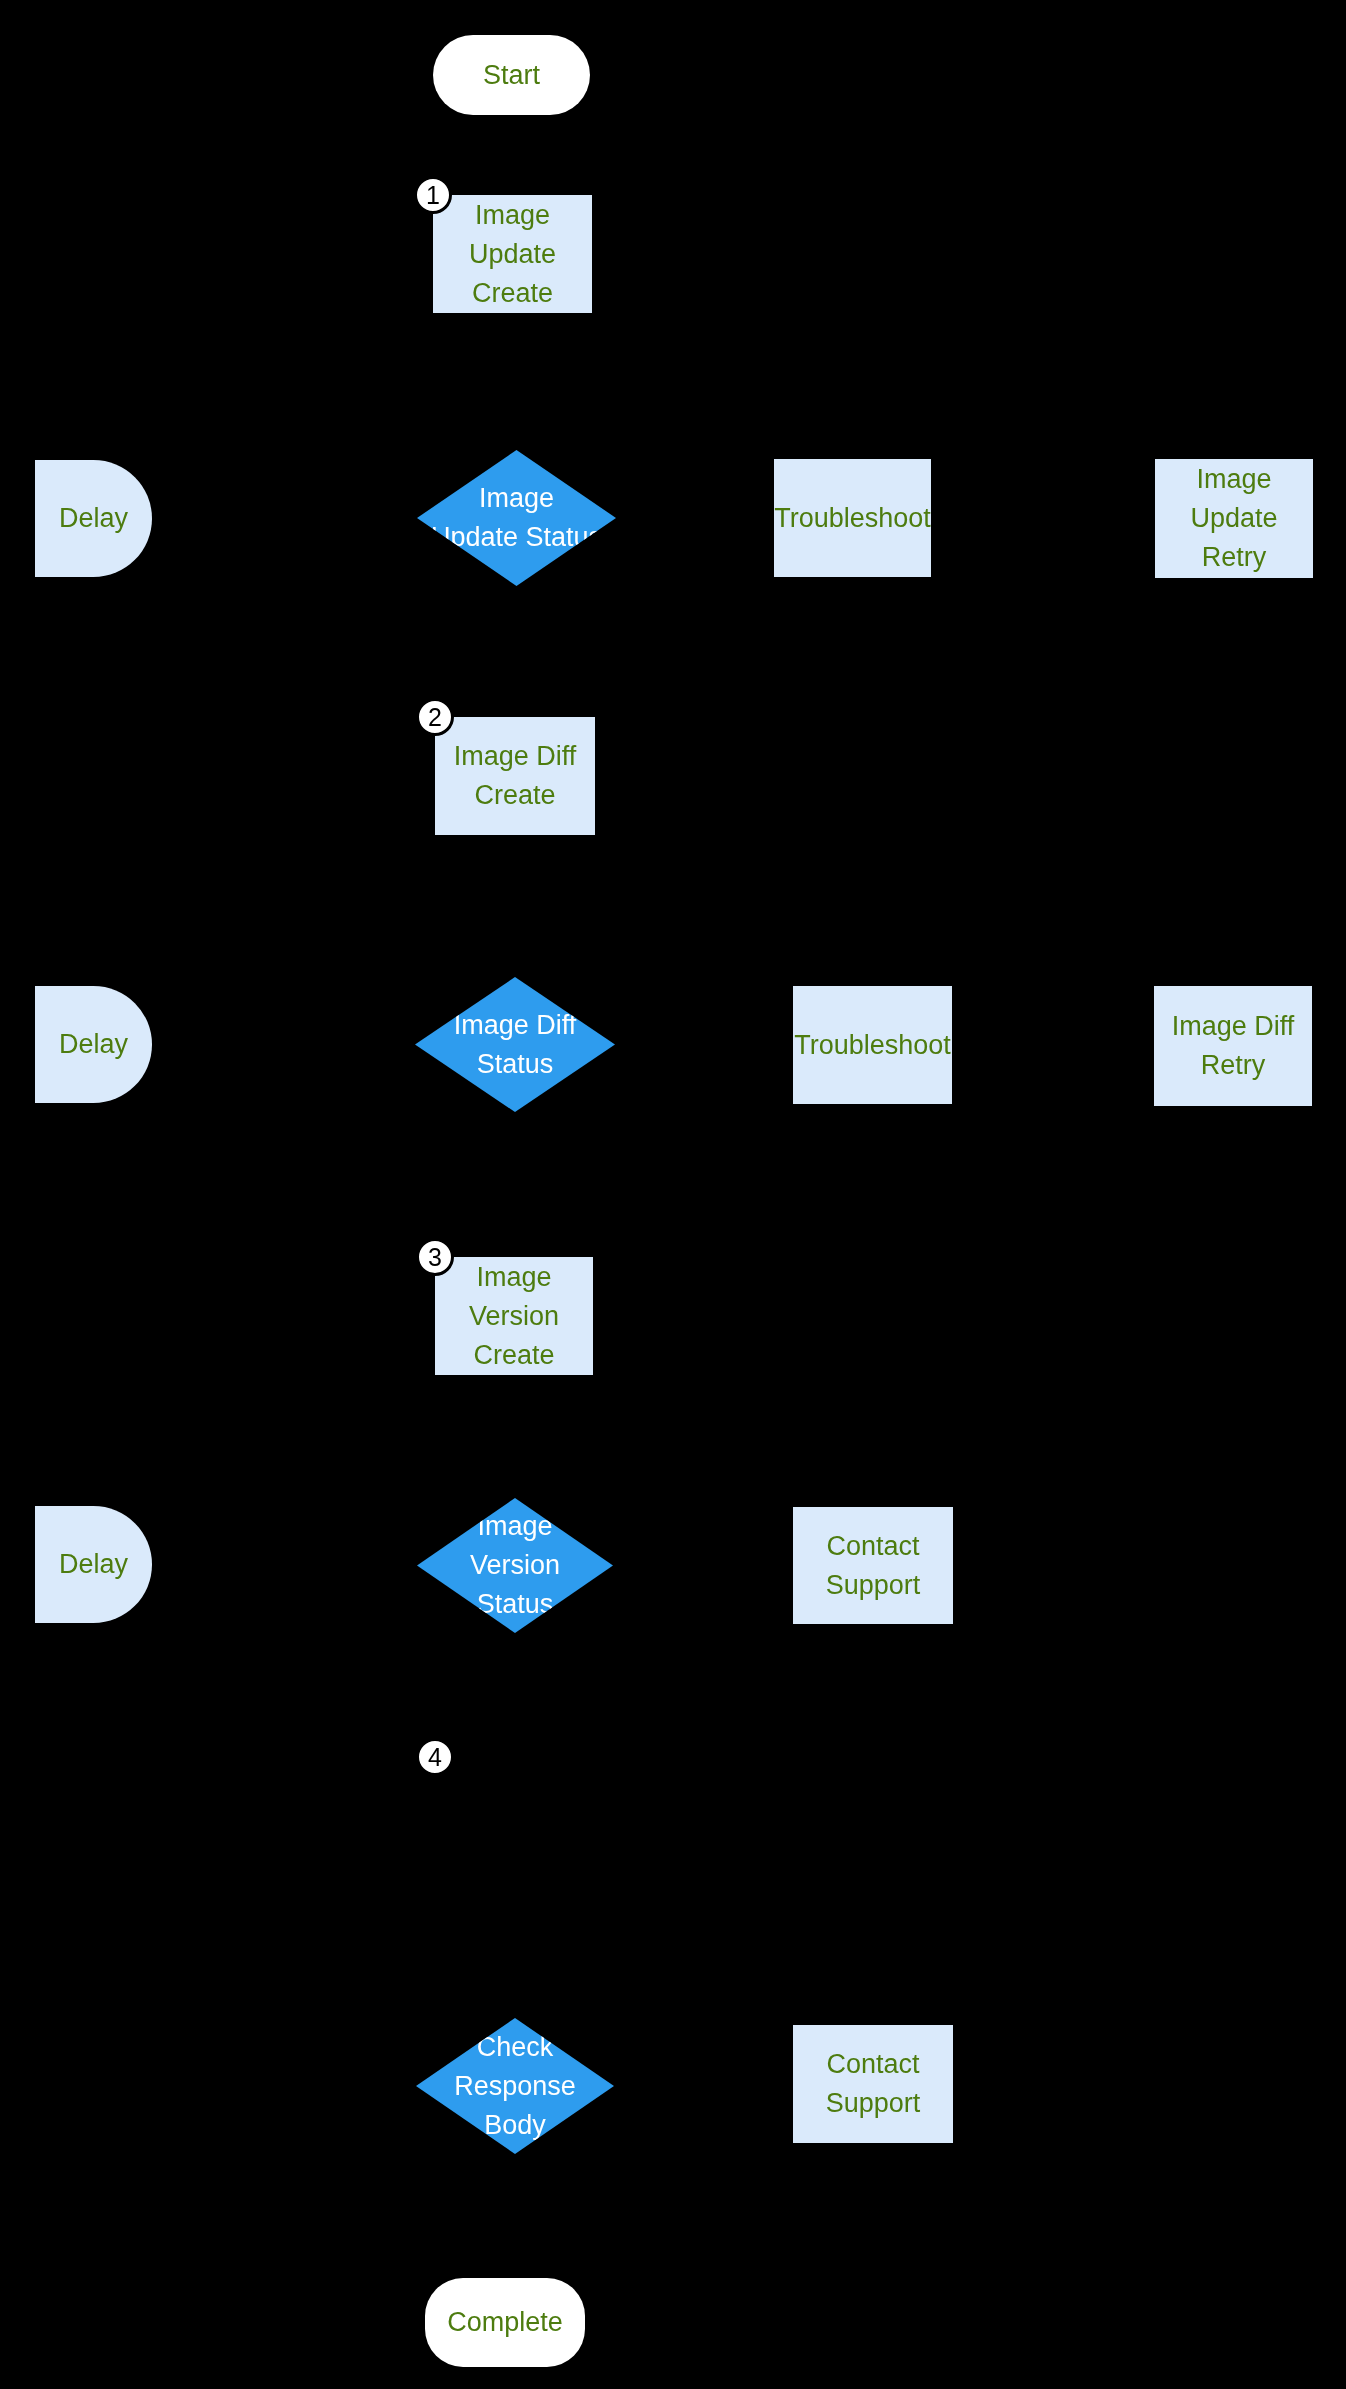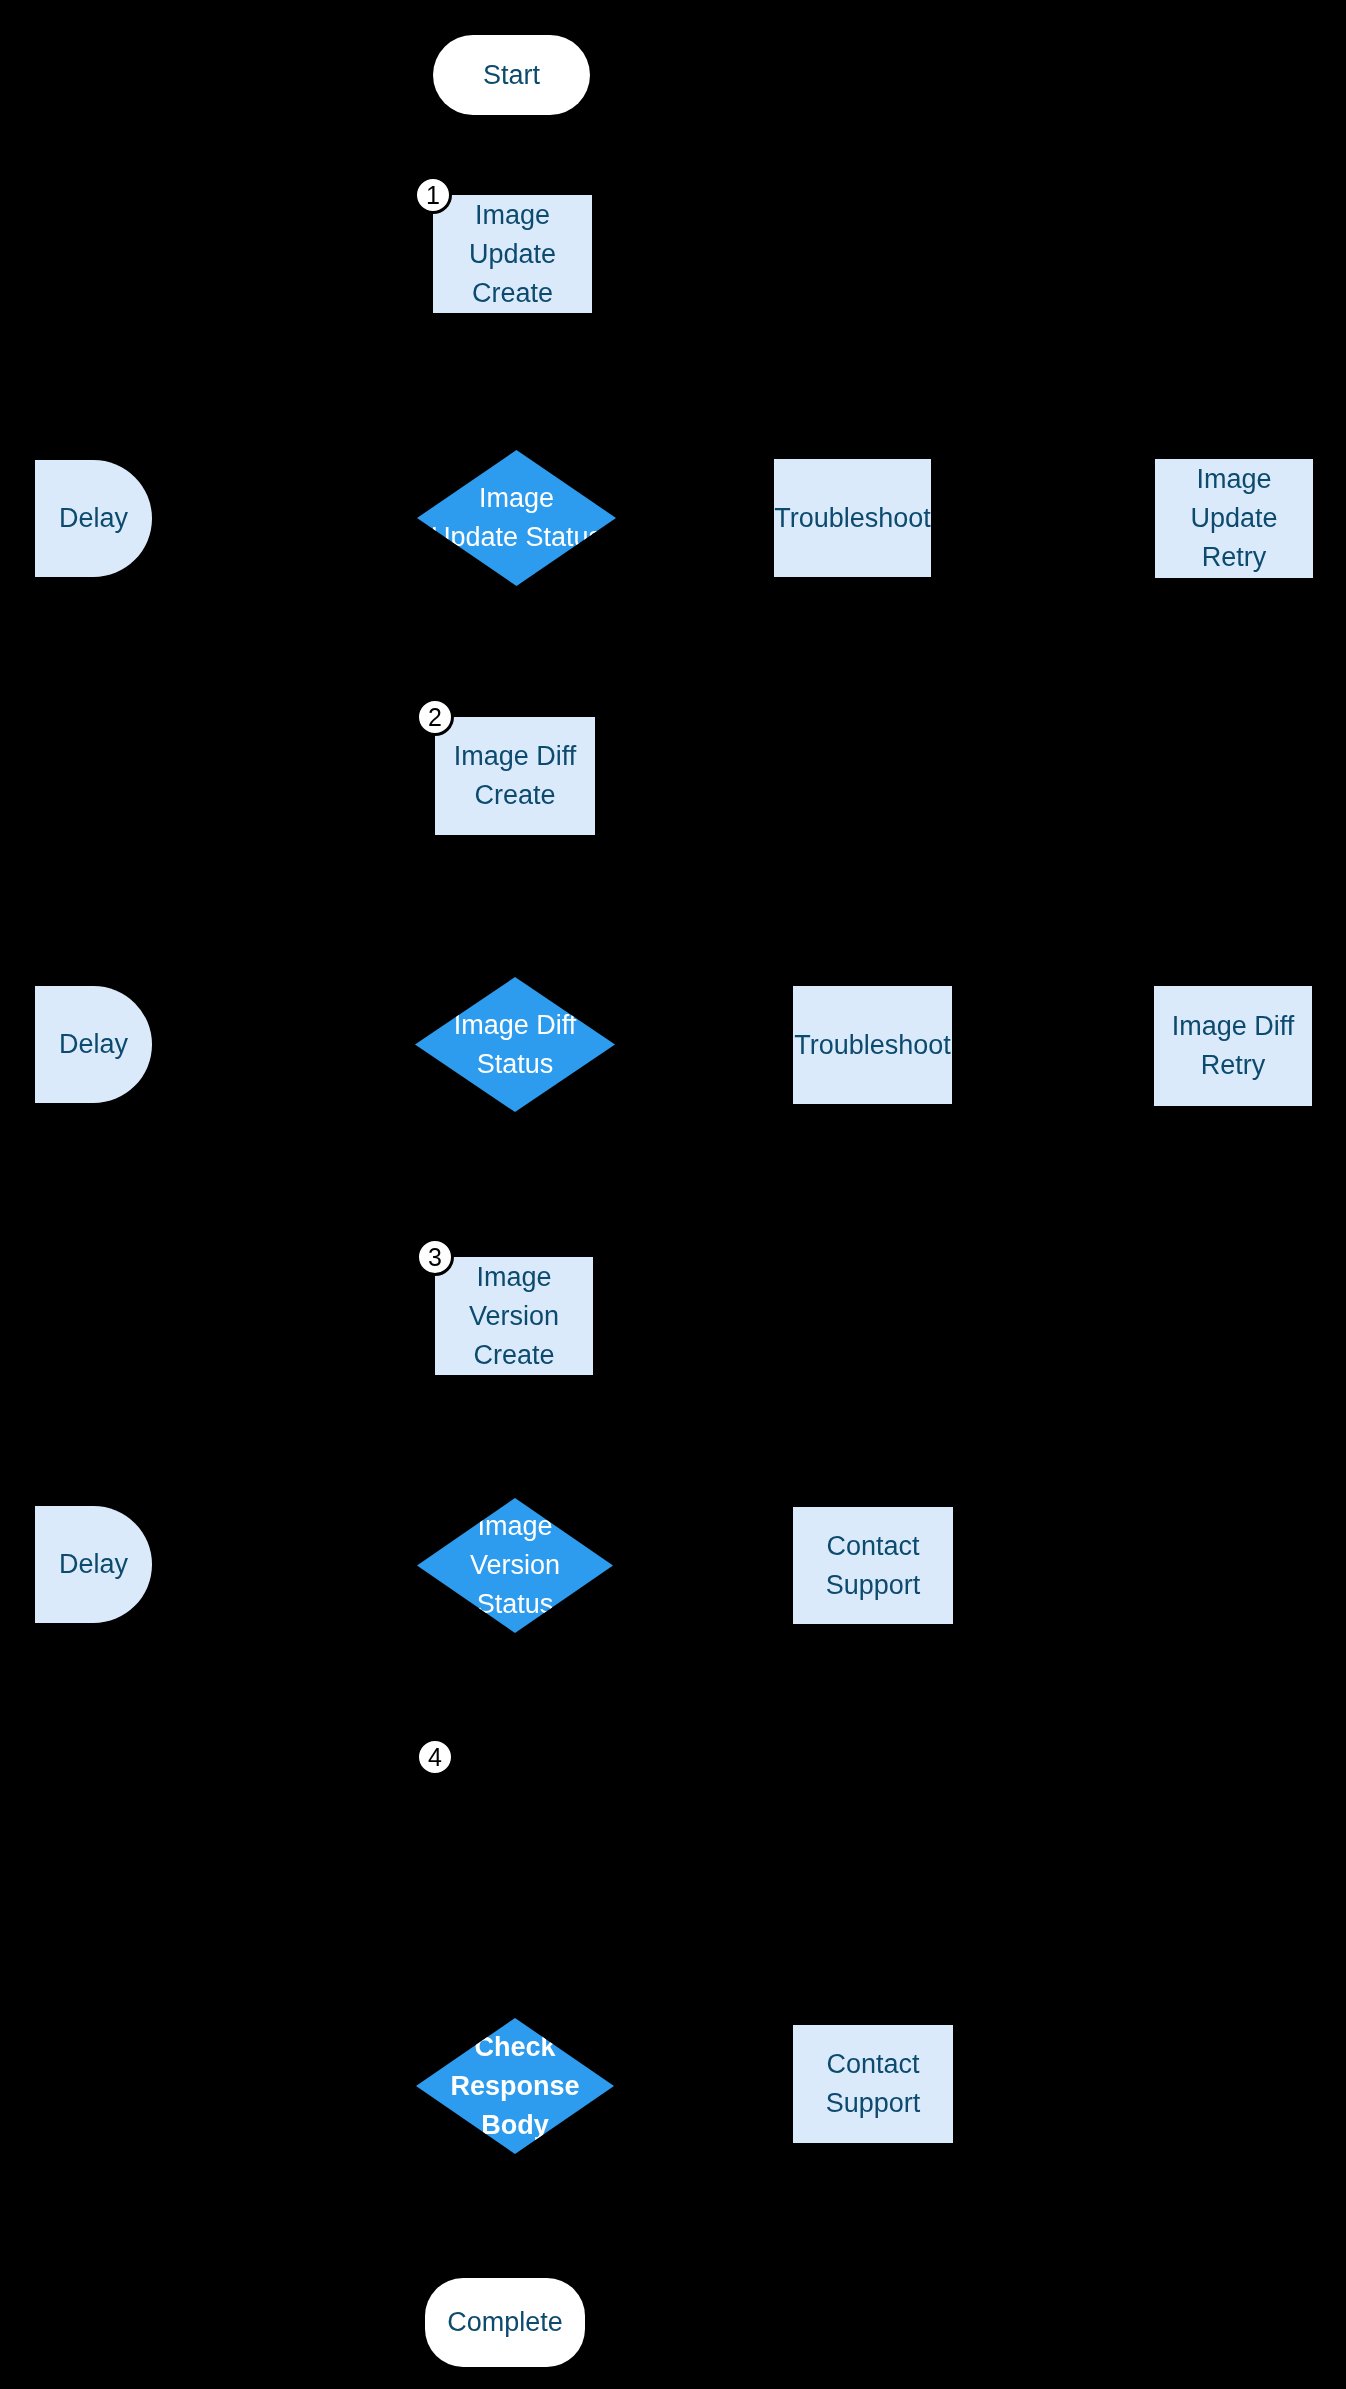--- a/index.html
+++ b/index.html
@@ -12,21 +12,21 @@
     font-family: "Liberation Sans", sans-serif;
   }
   .node {
     position: absolute;
     display: flex;
     align-items: center;
     justify-content: center;
     text-align: center;
     font-size: 27px;
     line-height: 39px;
-    color: #0c4a6e;
+    color: #4d7c0f;
     white-space: pre-line;
     box-sizing: border-box;
   }
   .terminal { background: #ffffff; }
   .process  { background: #daeafb; }
   .delay    { background: #daeafb; border-radius: 0 58.5px 58.5px 0; }
   .decision {
     background: #2e9cee;
     color: #ffffff;
     clip-path: polygon(50% 0%, 100% 50%, 50% 100%, 0% 50%);
@@ -60,21 +60,21 @@
   .n-dec2     { left: 415px;  top: 977px;  width: 200px; height: 135px; }
   .n-ts2      { left: 793px;  top: 986px;  width: 159px; height: 118px; }
   .n-retry2   { left: 1154px; top: 986px;  width: 158px; height: 120px; }
   .n-step3    { left: 435px;  top: 1257px; width: 158px; height: 118px; }
   .b-3        { left: 416px;  top: 1238px; }
   .n-delay3   { left: 35px;   top: 1506px; width: 117px; height: 117px; }
   .n-dec3     { left: 417px;  top: 1498px; width: 196px; height: 135px; }
   .n-sup1     { left: 793px;  top: 1507px; width: 160px; height: 117px; }
   .n-step4    { left: 435px;  top: 1757px; width: 158px; height: 118px; }
   .b-4        { left: 416px;  top: 1738px; }
-  .n-dec4     { left: 416px;  top: 2018px; width: 198px; height: 136px; font-weight: bold; }
+  .n-dec4     { left: 416px;  top: 2018px; width: 198px; height: 136px; }
   .n-sup2     { left: 793px;  top: 2025px; width: 160px; height: 118px; }
   .n-complete { left: 425px;  top: 2278px; width: 160px; height: 89px;  border-radius: 38px; }
 </style>
 </head>
 <body>
 
 <div id="canvas">
 
   <div class="node terminal n-start">Start</div>
 

